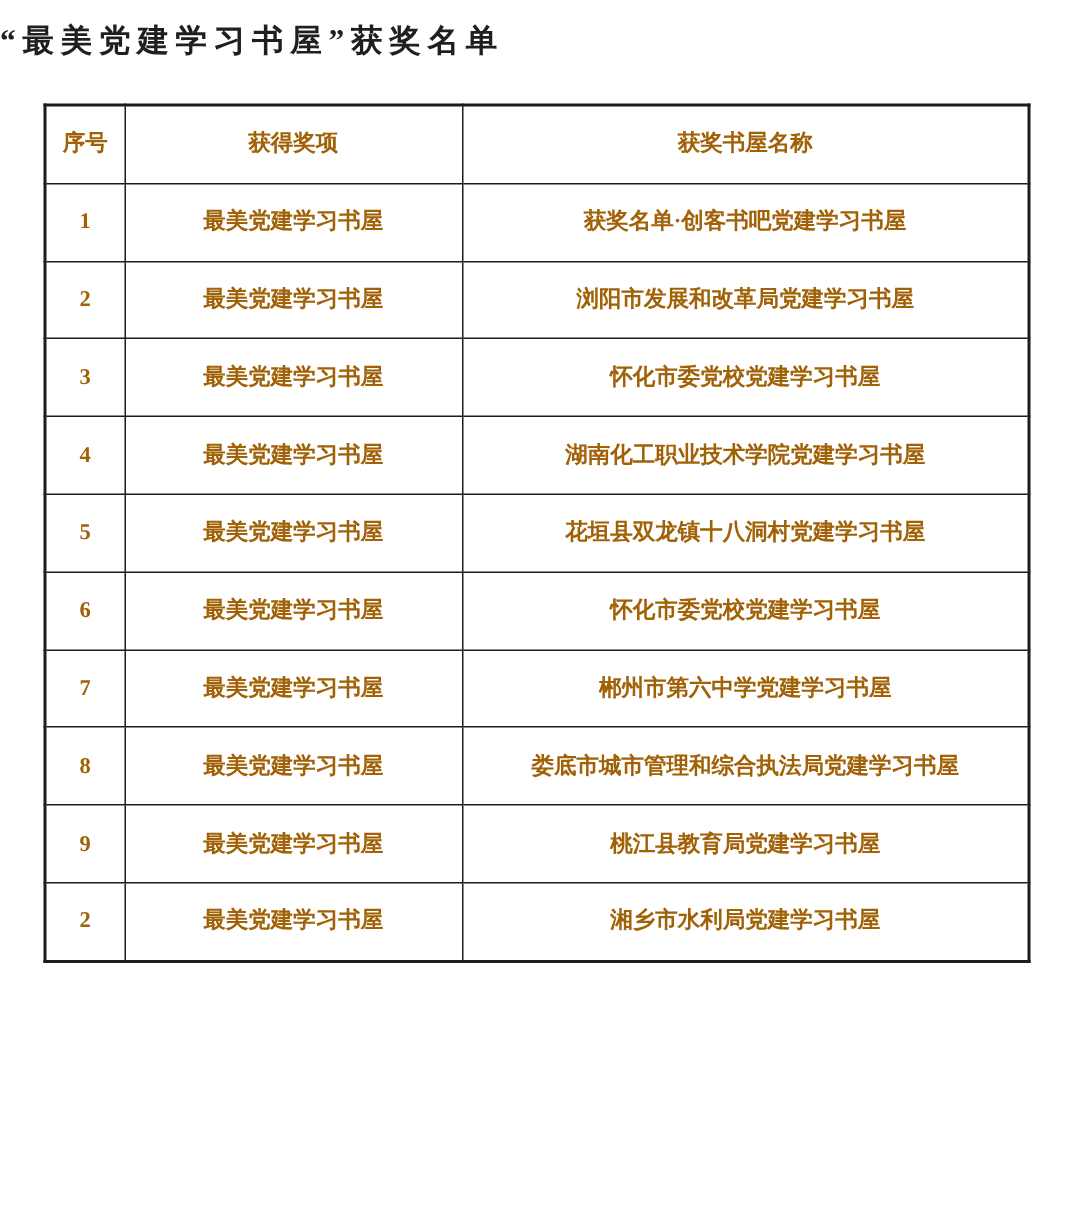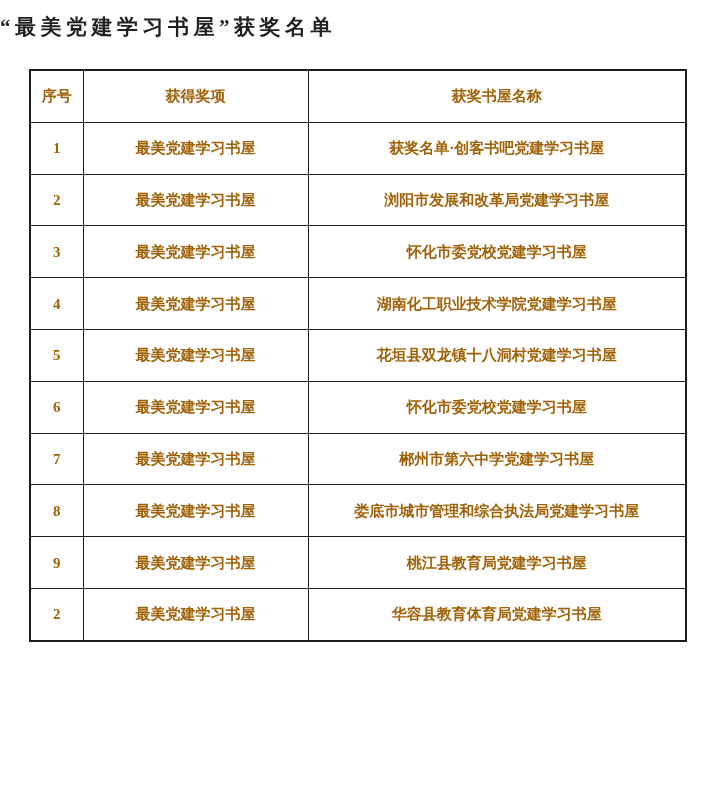--- a/index.html
+++ b/index.html
@@ -115,16 +115,16 @@
       <td>娄底市城市管理和综合执法局党建学习书屋</td>
     </tr>
     <tr>
       <td>9</td>
       <td>最美党建学习书屋</td>
       <td>桃江县教育局党建学习书屋</td>
     </tr>
     <tr>
       <td>2</td>
       <td>最美党建学习书屋</td>
-      <td>华容县教育体育局党建学习书屋</td>
+      <td>湘乡市水利局党建学习书屋</td>
     </tr>
   </tbody>
 </table>
 
 </body></html>

